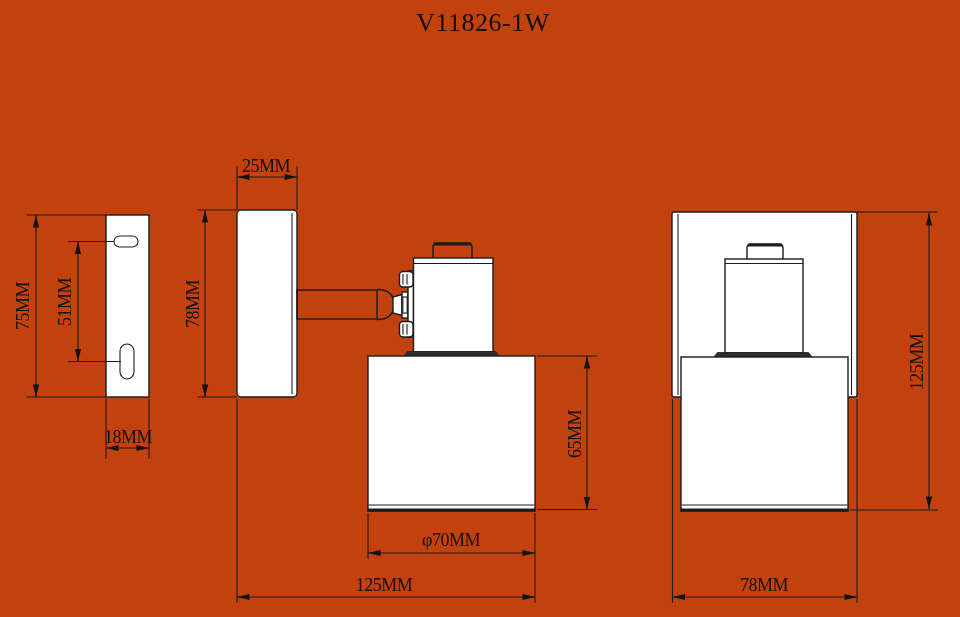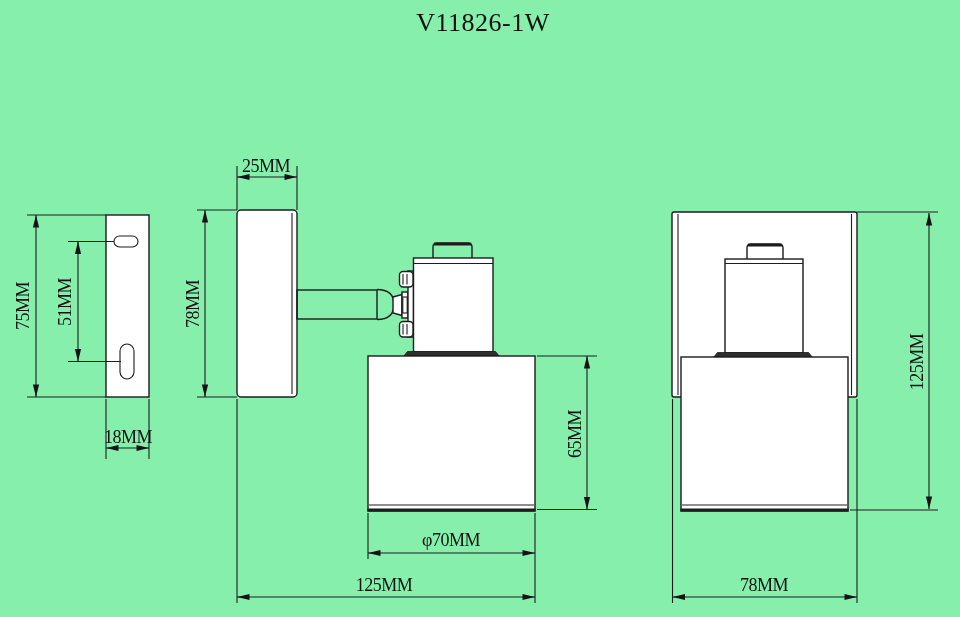--- a/index.html
+++ b/index.html
@@ -1,16 +1,16 @@
 <!DOCTYPE html>
 <html><head>
 <meta charset="utf-8">
 <style>
   html,body { margin:0; padding:0; background:#ffffff; }
-  #stage { position:relative; width:960px; height:617px; background:#86efac; overflow:hidden;text-align:center; }
+  #stage { position:relative; width:960px; height:617px; background:#c2410c; overflow:hidden;text-align:center; }
   svg { display:block; }
   .shape  { stroke:#1c1c1c; stroke-width:1.4; fill:#ffffff; }
   .open   { stroke:#1c1c1c; stroke-width:1.4; fill:none; }
   .xln    { stroke:#1c1c1c; stroke-width:1.1; fill:none; }
   .thick  { stroke:#1c1c1c; stroke-width:2.8; fill:none; }
   .btm    { stroke:#1c1c1c; stroke-width:3;   fill:none; }
   .dark   { fill:#2e2e2e; stroke:#1c1c1c; stroke-width:0.8; }
   .arrow  { fill:#141414; stroke:none; }
   .dimtext { font-family:"Liberation Serif","DejaVu Serif",serif; font-size:18px;
              letter-spacing:-0.5px; fill:#101010; }

